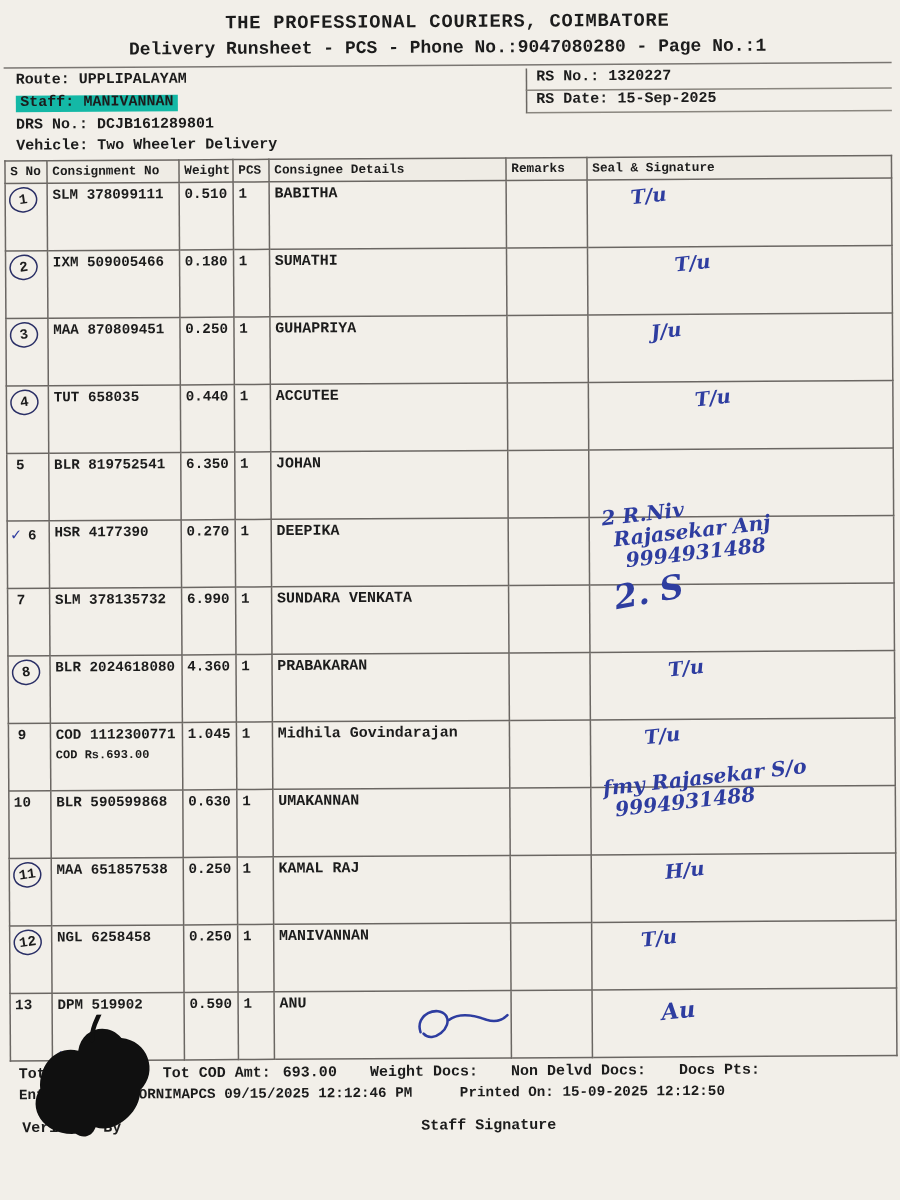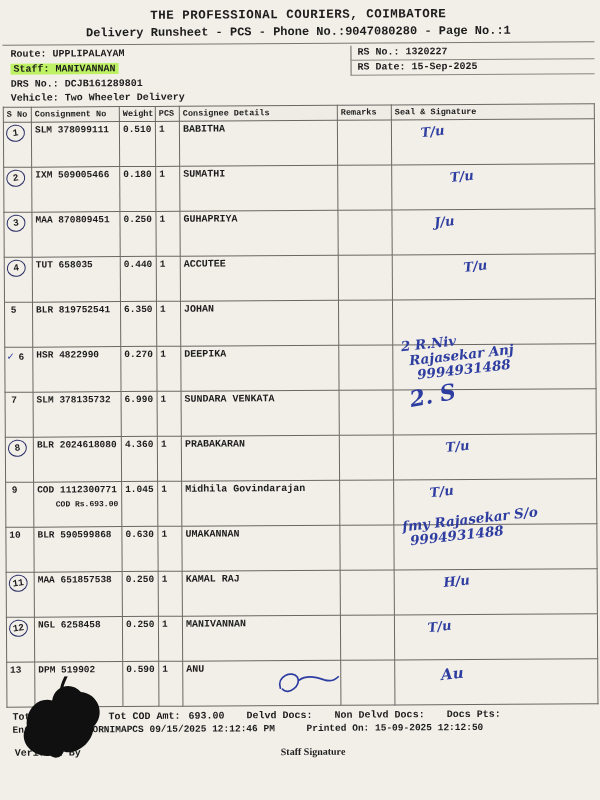--- a/index.html
+++ b/index.html
@@ -11,47 +11,47 @@
   .tilt{transform:rotate(-0.35deg);transform-origin:50% 40%;}
   .header{text-align:center;padding-top:8px;}
   .title{font-size:12.5px;font-weight:bold;letter-spacing:.5px;}
   .subtitle{font-size:12px;font-weight:bold;margin-top:3px;}
   .rule{border:none;border-top:1px solid #7a7672;margin:4px 4px 0 4px;}
   
   .info{display:grid;grid-template-columns:348px 1fr;font-size:10px;font-weight:bold;margin:2px 4px 0 4px;}
   .info .cell{padding:1px 2px 1px 8px;height:12px;white-space:nowrap;}
   .info .right{border-left:1px solid #6b6763;padding-left:6px;}
   .info .right.b{border-bottom:1px solid #8a867f;}
-  .hl{background:#bef264;display:inline-block;padding:0 3px;}
+  .hl{background:#14b8a6;display:inline-block;padding:0 3px;}
   
   table{border-collapse:collapse;table-layout:fixed;width:592px;margin:1px 4px 0 4px;}
   th{border:1px solid #6b6763;font-size:8.5px;font-weight:bold;text-align:left;padding:1px 3px;height:12px;background:#efece5;}
   td{border:1px solid #6b6763;vertical-align:top;font-size:9.5px;font-weight:bold;padding:2px 3px;height:40px;overflow:visible;}
   td.c-sno{text-align:left;padding-left:2px;}
   .sno{display:inline-block;min-width:13px;text-align:center;}
   .sno.circled{border:1.5px solid #2a2f66;border-radius:50%;padding:2px 2px;transform:rotate(-8deg);}
   .tick{color:#2e3da0;font-size:11px;margin-right:1px;}
-  .cons-note{font-size:8px;margin-top:4px;white-space:nowrap;text-align:right;}
+  .cons-note{font-size:8px;margin-top:4px;white-space:nowrap;}
   .consignee{font-size:10px;}
   
   .sigcell{position:relative;}
   .sig-line{font-family:"DejaVu Serif",serif;font-style:italic;color:#2e3da0;
     font-size:13px;transform:rotate(-6deg);transform-origin:left top;width:max-content;line-height:14px;}
   .sig-big{font-size:22px;transform:rotate(-10deg);}
   .sig-mid{font-size:15px;}
   .sig-block{font-size:13.5px;}
   
   .totals{font-size:10px;font-weight:bold;padding:4px 0 0 10px;white-space:nowrap;}
   .totals .pair{margin-right:22px;}
   .totals .val{margin-left:8px;margin-top:43px;}
   .entered{font-size:9.5px;font-weight:bold;padding:2px 0 0 10px;white-space:nowrap;}
   .entered .printed{margin-left:26px;}
   .siglabels{display:flex;font-size:10px;font-weight:bold;margin-top:12px;}
   .siglabels .v{margin-left:12px;}
-  .siglabels .s{margin-left:200px;font-family:Liberation Serif, serif;}
+  .siglabels .s{margin-left:200px;}
   .scribble{position:absolute;}
   .blot{position:absolute;left:6px;bottom:-4px;}
 </style>
 </head>
 <body>
 
 <div class="sheet">
   <div class="tilt">
 
     <div class="header">
@@ -169,21 +169,21 @@
             </td>
             <td><span>6.350</span></td>
             <td><span>1</span></td>
             <td><span class="consignee">JOHAN</span></td>
             <td></td>
             <td class="sigcell"></td>
           </tr>
           <tr>
             <td class="c-sno"><span class="tick">✓</span><span class="sno">6</span></td>
             <td>
-              <div>HSR 4822990</div>
+              <div>HSR 4177390</div>
             </td>
             <td><span>0.270</span></td>
             <td><span>1</span></td>
             <td><span class="consignee">DEEPIKA</span></td>
             <td></td>
             <td class="sigcell">
               <div class="sig-line sig-block" style="margin-left: 4px; margin-top: -8px;">2 R.Niv</div>
               <div class="sig-line sig-block" style="margin-left: 12px;">Rajasekar Anj</div>
               <div class="sig-line sig-block" style="margin-left: 20px;">9994931488</div>
             </td>
@@ -277,21 +277,21 @@
             <td><span>1</span></td>
             <td><span class="consignee">ANU</span></td>
             <td></td>
             <td class="sigcell">
               <div class="sig-line sig-mid" style="margin-left: 42px; margin-top: 6px;">Au</div>
             </td>
           </tr>
         </tbody>
     </table>
 
-    <div class="totals"><span class="pair"><span>Tot Docs:</span><span class="val">13</span></span><span class="pair"><span>Tot COD Amt:</span><span class="val">693.00</span></span><span class="pair"><span>Delvd Docs:</span></span><span class="pair"><span>Non Delvd Docs:</span></span><span class="pair"><span>Docs Pts:</span></span></div>
+    <div class="totals"><span class="pair"><span>Tot Docs:</span><span class="val">13</span></span><span class="pair"><span>Tot COD Amt:</span><span class="val">693.00</span></span><span class="pair"><span>Weight Docs:</span></span><span class="pair"><span>Non Delvd Docs:</span></span><span class="pair"><span>Docs Pts:</span></span></div>
 
     <div class="entered">
       <span>Entered By :POORNIMAPCS 09/15/2025 12:12:46 PM</span>
       <span class="printed">Printed On: 15-09-2025 12:12:50</span>
     </div>
 
     <div class="siglabels">
       <span class="v">Verified By</span>
       <span class="s">Staff Signature</span>
     </div>

